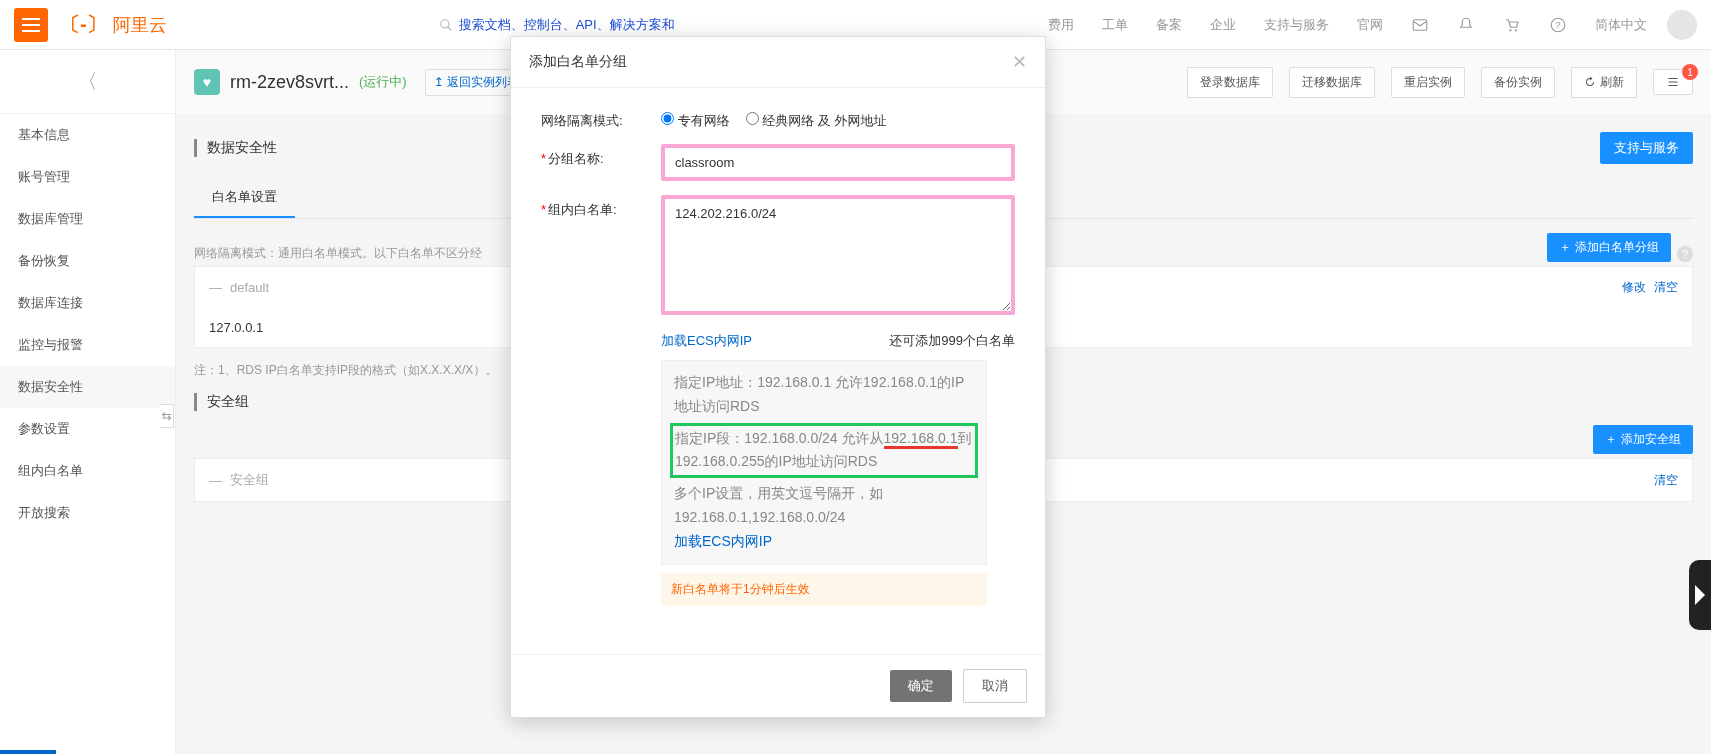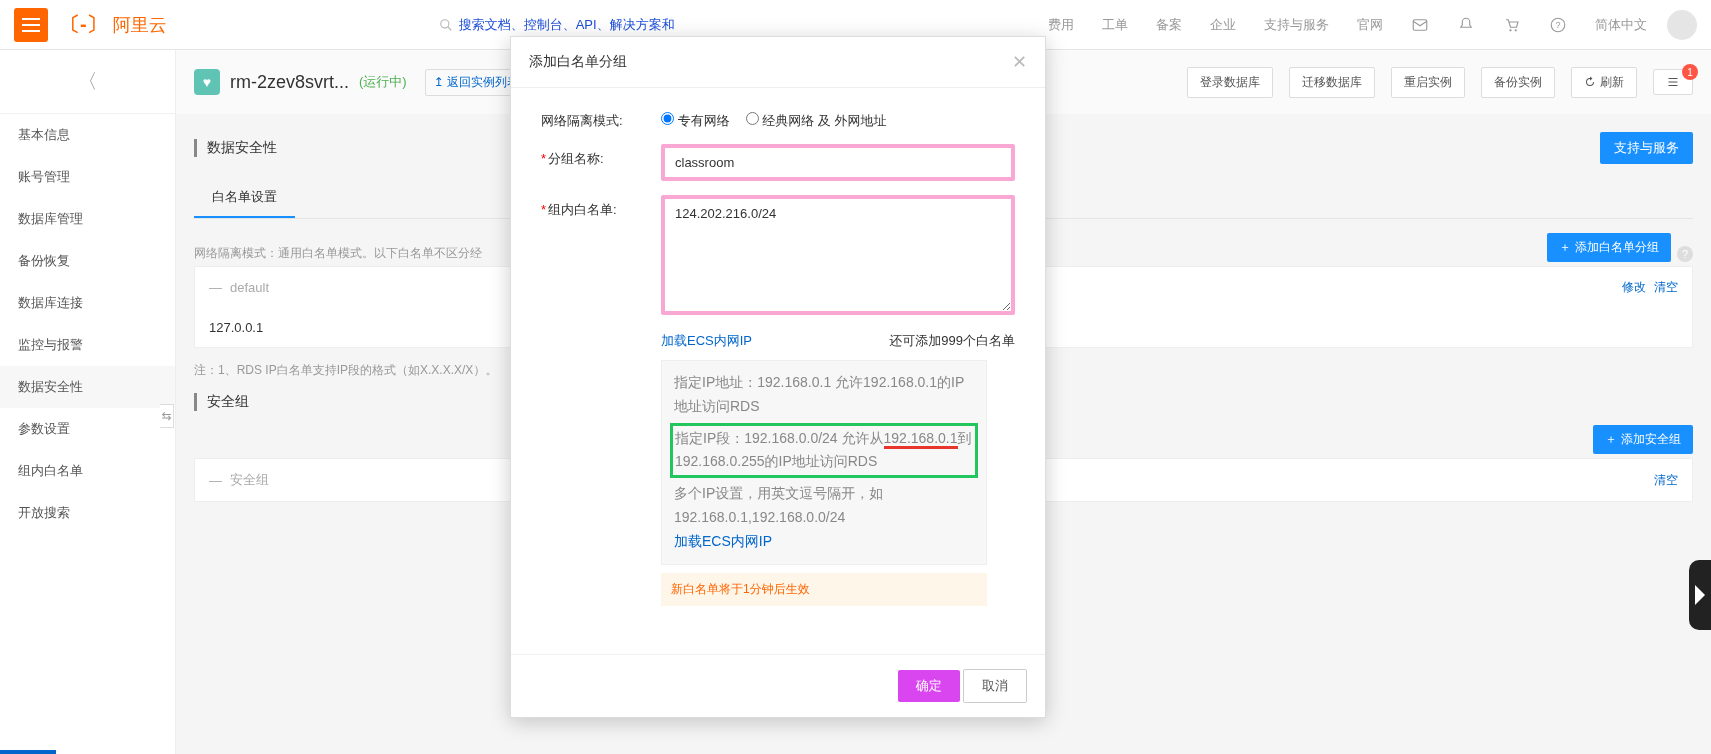--- a/index.html
+++ b/index.html
@@ -70,21 +70,21 @@
 textarea.input { height: 120px; resize: both; }
 .sublinks { display: flex; justify-content: space-between; font-size: 13px; margin-left: 120px; }
 .sublinks a { color: #06c; text-decoration: none; cursor: pointer; }
 .sublinks .right { color: #333; }
 .help-box { margin-left: 120px; margin-top: 10px; background: #f7f7f7; border: 1px solid #eee; padding: 10px 12px; font-size: 14px; color: #888; line-height: 1.7; position: relative; width: 326px; }
 .help-box a { color: #06c; text-decoration: none; }
 .red-box { border: 3px solid #22c55e; padding: 1px 2px; margin: 4px -4px; }
 .red-underline { border-bottom: 3px solid #e8362d; padding-bottom: 0; }
 .warn { margin-left: 120px; margin-top: 8px; font-size: 12px; color: #f60; background: #fff6ea; padding: 8px 10px; width: 326px; }
 .modal-foot { padding: 14px 18px; text-align: right; border-top: 1px solid #f0f0f0; margin-top: 30px; }
-.btn-primary { background: #d946ef; color: #fff; padding: 7px 18px; border: none; border-radius: 2px; font-size: 13px; cursor: pointer; }
+.btn-primary { background: #737373; color: #fff; padding: 7px 18px; border: none; border-radius: 2px; font-size: 13px; cursor: pointer; margin-right: 8px; }
 .btn-default { background: #fff; color: #555; padding: 7px 18px; border: 1px solid #ccc; border-radius: 2px; font-size: 13px; cursor: pointer; }
 
 .bottom-progress { position: absolute; left: 0; bottom: 0; height: 4px; width: 56px; background: #06c; }
 .float-dark { position: absolute; right: 0; top: 560px; width: 22px; height: 70px; background: #222; border-radius: 10px 0 0 10px; z-index: 50; display: flex; align-items: center; justify-content: center; }
 .float-dark::before { content: ""; width: 0; height: 0; border-top: 10px solid transparent; border-bottom: 10px solid transparent; border-left: 10px solid #fff; }
 
 svg { display: block; }
 </style>
 </head>
 <body>

